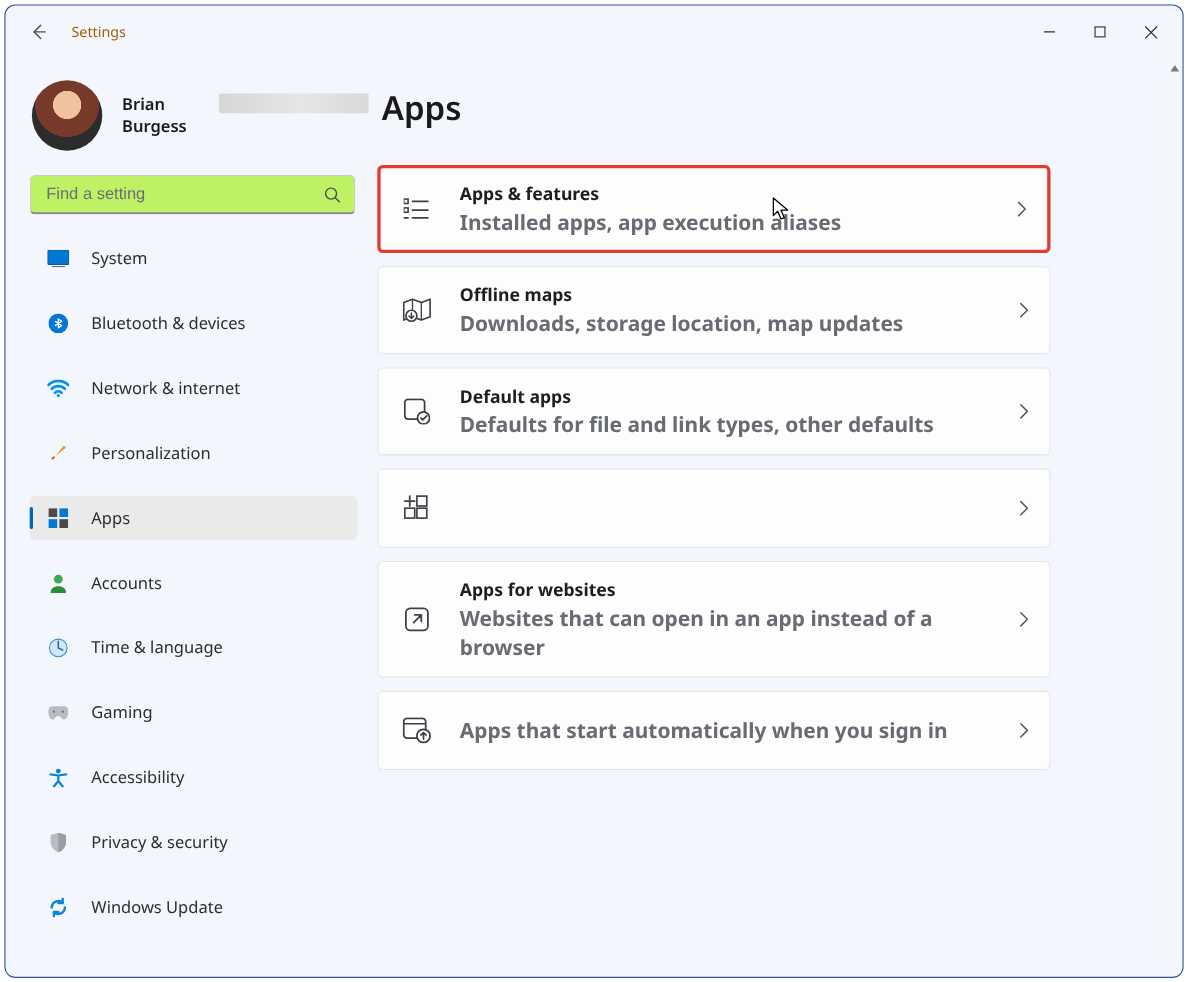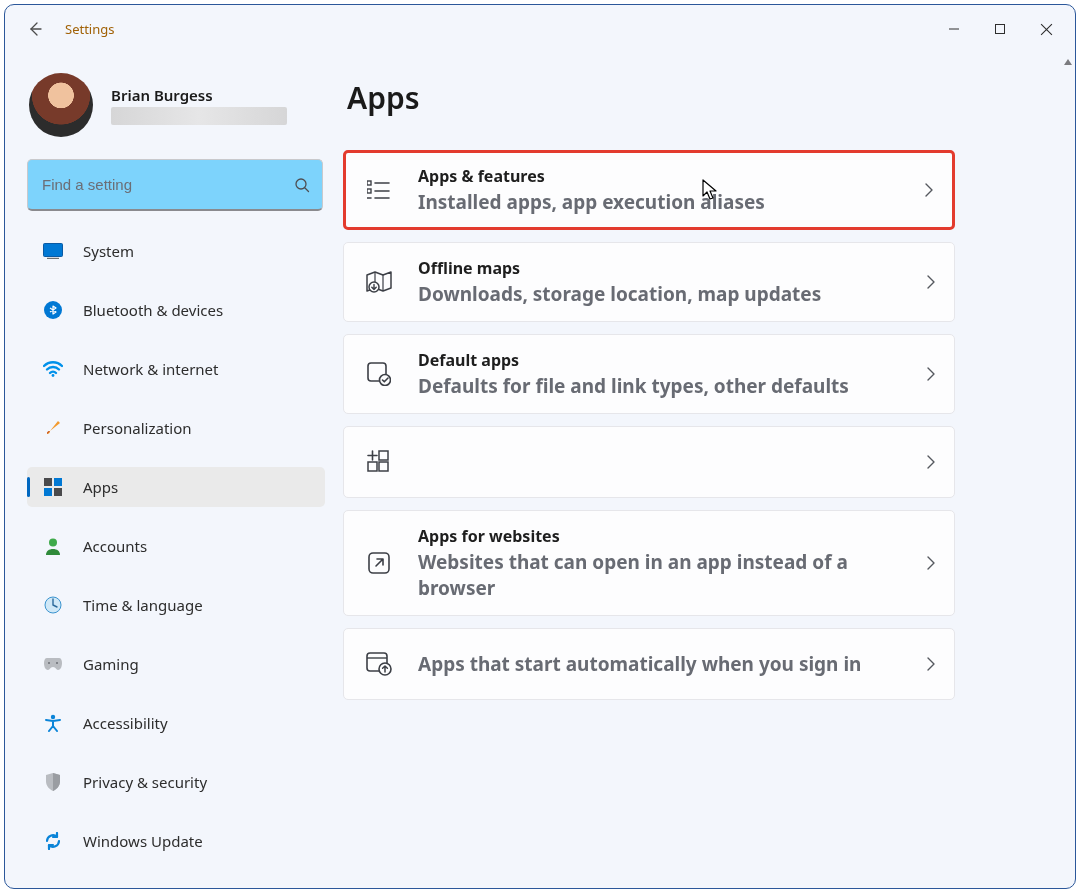--- a/index.html
+++ b/index.html
@@ -47,31 +47,31 @@
     padding:12px 10px 12px 22px;
     display:flex;flex-direction:column;gap:14px;
     overflow:hidden;
   }
   .profile{display:flex;align-items:center;gap:18px;padding:8px 2px;}
   .avatar{
     width:64px;height:64px;border-radius:50%;
     background:radial-gradient(circle at 50% 35%,#f0c29e 0 24%,#773a2a 25% 55%,#2c2c2c 56% 100%);
     flex:0 0 64px;
   }
-  .profile-text{display:flex;flex-direction:column;gap:2px;}
+  .profile-text{display:flex;flex-direction:row;gap:2px;}
   .profile-name{font-weight:600;font-size:15px;}
   .profile-email{
     width:176px;height:18px;border-radius:2px;
     background:linear-gradient(90deg,#d6d6d7,#e6e6e7,#d6d6d7);
     filter:blur(0.4px);
   }
   .search{
-    position:relative;width:296px;height:52px;
+    position:relative;width:296px;height:36px;
     border:1px solid #c9c9cc;border-bottom:2px solid #8a8a8e;
-    border-radius:5px;background:#7dd3fc;display:flex;align-items:center;
+    border-radius:5px;background:#bef264;display:flex;align-items:center;
   }
   .search input{
     border:none;outline:none;background:transparent;
     padding:0 40px 0 14px;width:100%;height:100%;
     font-size:15px;color:#3c3c3c;
   }
   .search input::placeholder{color:#6b6e76;}
   .search .search-icon{position:absolute;right:12px;top:50%;transform:translateY(-50%);color:#4e4e52;}
   .nav{display:flex;flex-direction:column;gap:19px;margin-top:6px;}
   .nav-item{

